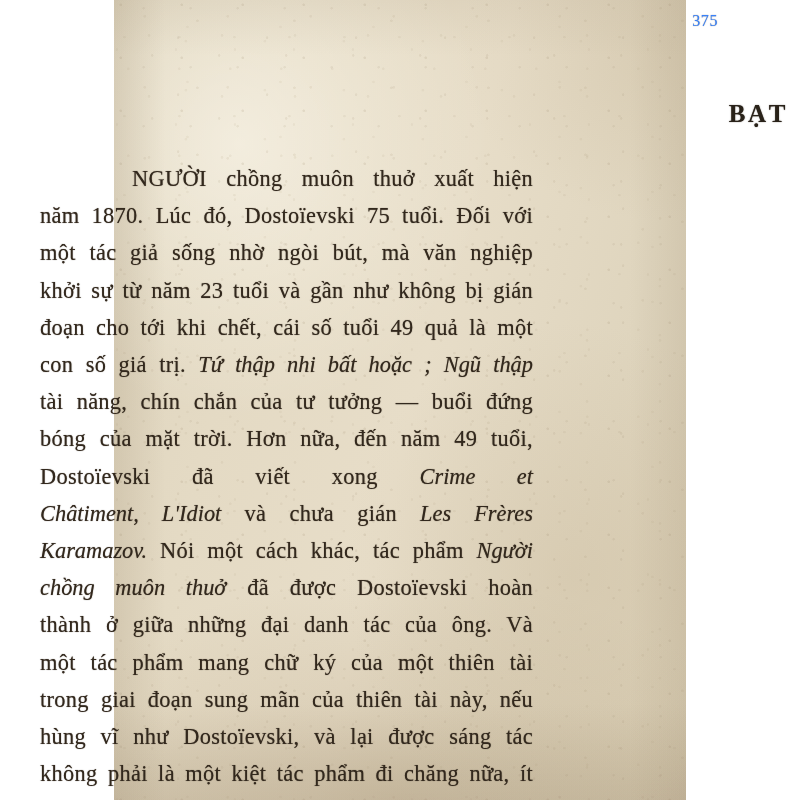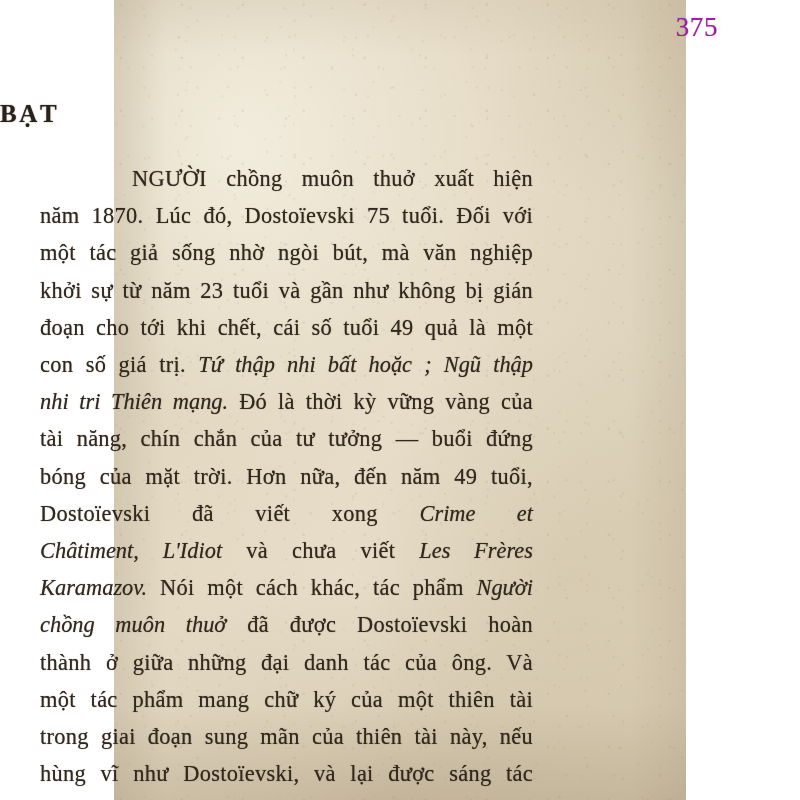--- a/index.html
+++ b/index.html
@@ -78,32 +78,32 @@
   #page-body {
     position: absolute;
     inset: 0;
     z-index: 3;
   }
 
   .folio {
     position: absolute;
     right: 82px;
     top: 12px;
-    font-size: 27px;
-    color: #a21caf;
+    font-size: 16px;
+    color: #3b82f6;
     letter-spacing: .6px;
     text-shadow: 0 0 1.1px rgba(60,48,34,.55);
   }
 
   .chapter-title {
     position: absolute;
     left: 0;
-    right: 0;
+    right: 12px;
     top: 100px;
-    text-align: left;
+    text-align: right;
     font-size: 25px;
     font-weight: 700;
     letter-spacing: 2.6px;
     color: #2a231a;
     text-shadow: 0 0 1.2px rgba(40,32,22,.7);
   }
 
   .body-block {
     position: absolute;
     left: 40px;
@@ -156,25 +156,24 @@
 
     <div class="chapter-title">BẠT</div>
 
     <div class="body-block" id="body-block">
         <span class="ln"><span class="lead-indent"></span><span class="sc">NGƯỜI chồng muôn thuở xuất hiện</span></span>
         <span class="ln"><span class="sc">năm 1870. Lúc đó, Dostoïevski 75 tuổi. Đối với</span></span>
         <span class="ln"><span class="sc">một tác giả sống nhờ ngòi bút, mà văn nghiệp</span></span>
         <span class="ln"><span class="sc">khởi sự từ năm 23 tuổi và gần như không bị gián</span></span>
         <span class="ln"><span class="sc">đoạn cho tới khi chết, cái số tuổi 49 quả là một</span></span>
         <span class="ln"><span class="sc">con số giá trị. </span><i>Tứ thập nhi bất hoặc ; Ngũ thập</i></span>
-        <span class="ln"><i>nhi tri Thiên mạng.</i><span class="sc"> Đó là thời kỳ vững vàng của</span></span>
         <span class="ln"><span class="sc">tài năng, chín chắn của tư tưởng — buổi đứng</span></span>
         <span class="ln"><span class="sc">bóng của mặt trời. Hơn nữa, đến năm 49 tuổi,</span></span>
         <span class="ln"><span class="sc">Dostoïevski đã viết xong </span><i>Crime et</i></span>
-        <span class="ln"><i>Châtiment, L'Idiot</i><span class="sc"> và chưa viết </span><i>Les Frères</i></span>
+        <span class="ln"><i>Châtiment, L'Idiot</i><span class="sc"> và chưa gián </span><i>Les Frères</i></span>
         <span class="ln"><i>Karamazov.</i><span class="sc"> Nói một cách khác, tác phẩm </span><i>Người</i></span>
         <span class="ln"><i>chồng muôn thuở</i><span class="sc"> đã được Dostoïevski hoàn</span></span>
         <span class="ln"><span class="sc">thành ở giữa những đại danh tác của ông. Và</span></span>
         <span class="ln"><span class="sc">một tác phẩm mang chữ ký của một thiên tài</span></span>
         <span class="ln"><span class="sc">trong giai đoạn sung mãn của thiên tài này, nếu</span></span>
         <span class="ln"><span class="sc">hùng vĩ như Dostoïevski, và lại được sáng tác</span></span>
         <span class="ln"><span class="sc">không phải là một kiệt tác phẩm đi chăng nữa, ít</span></span>
       </div>
 
   </div>

